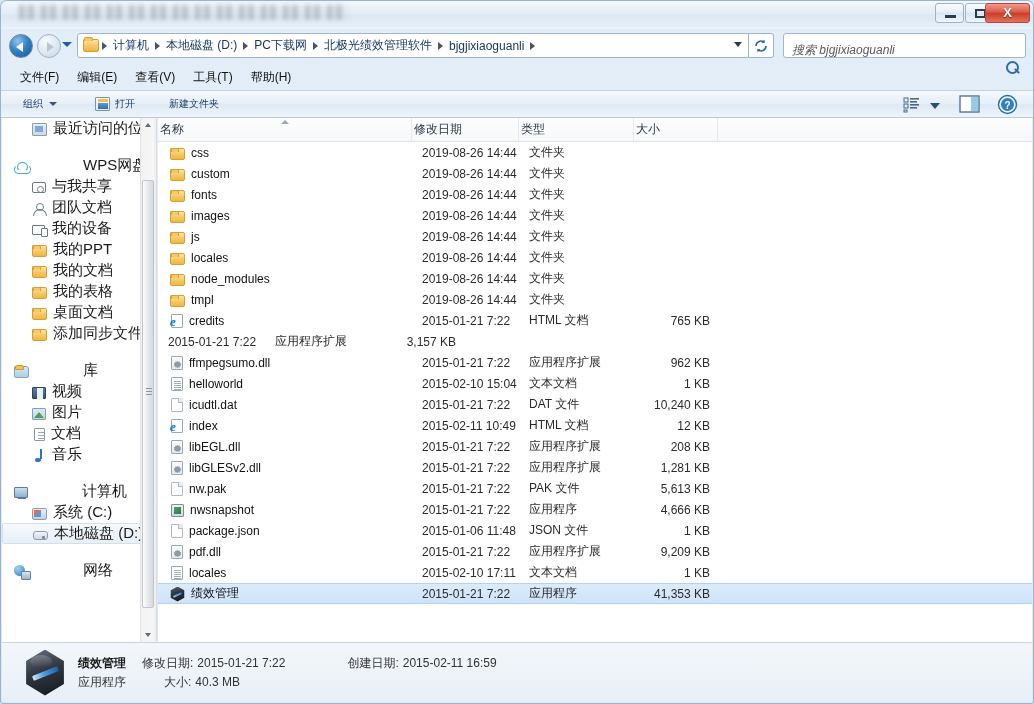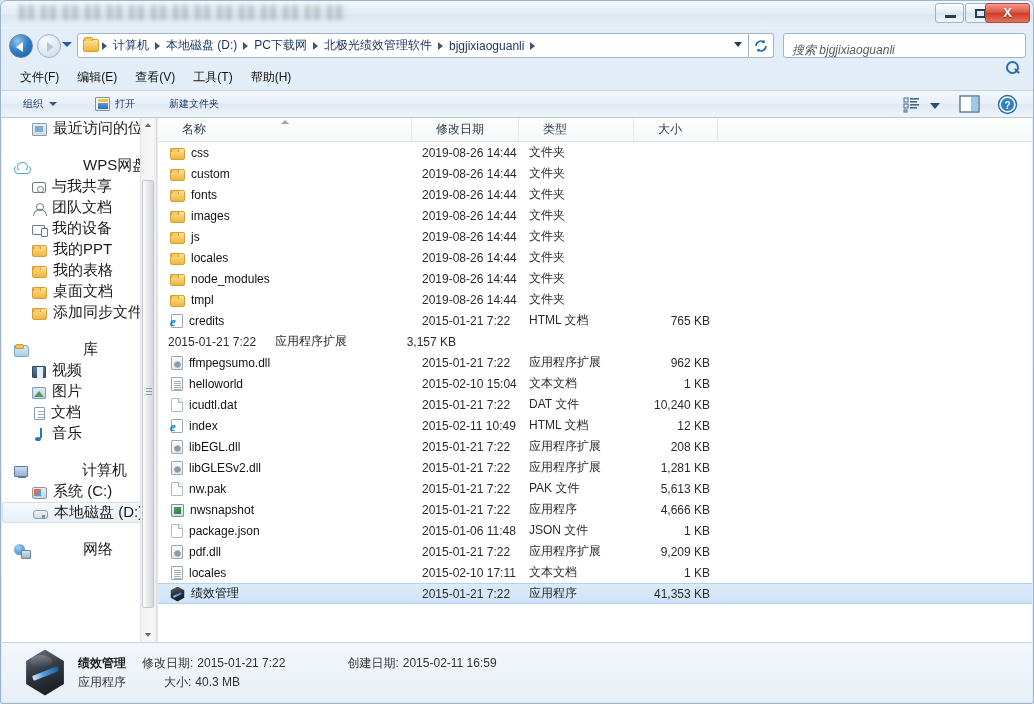--- a/index.html
+++ b/index.html
@@ -328,21 +328,21 @@
     background:#fff; overflow:hidden;
   }
   #colheader {
     position:absolute; left:0; top:0; width:874px; height:24px;
     background:linear-gradient(180deg,#fdfdfd 0%,#f6f8fa 100%);
     border-bottom:1px solid #dfe4e9;
     display:flex;
   }
   .colh {
     position:relative; font-size:12px; color:#2b3a4a;
-    display:flex; align-items:center; padding-left:24px;
+    display:flex; align-items:center; padding-left:2px;
     border-right:1px solid #e6eaee; cursor:pointer; height:100%;
   }
   .colh.sorted::after {
     content:''; position:absolute; left:50%; margin-left:-4px; top:2px;
     width:0;height:0; border-left:4px solid transparent; border-right:4px solid transparent;
     border-bottom:4px solid #9aa8b6;
   }
   #col-name { width:254px; }
   #col-date { width:107px;text-align:center; }
   #col-type { width:115px; }
@@ -601,20 +601,24 @@
             <span class="nav-ico ico-team"></span>
             <span>团队文档</span>
           </div>
           <div class="nav-row indent">
             <span class="nav-ico ico-device"></span>
             <span>我的设备</span>
           </div>
           <div class="nav-row indent">
             <span class="nav-ico ico-folder"></span>
             <span>我的PPT</span>
+          </div>
+          <div class="nav-row indent">
+            <span class="nav-ico ico-folder"></span>
+            <span>我的文档</span>
           </div>
           <div class="nav-row indent">
             <span class="nav-ico ico-folder"></span>
             <span>我的表格</span>
           </div>
           <div class="nav-row indent">
             <span class="nav-ico ico-folder"></span>
             <span>桌面文档</span>
           </div>
           <div class="nav-row indent">

